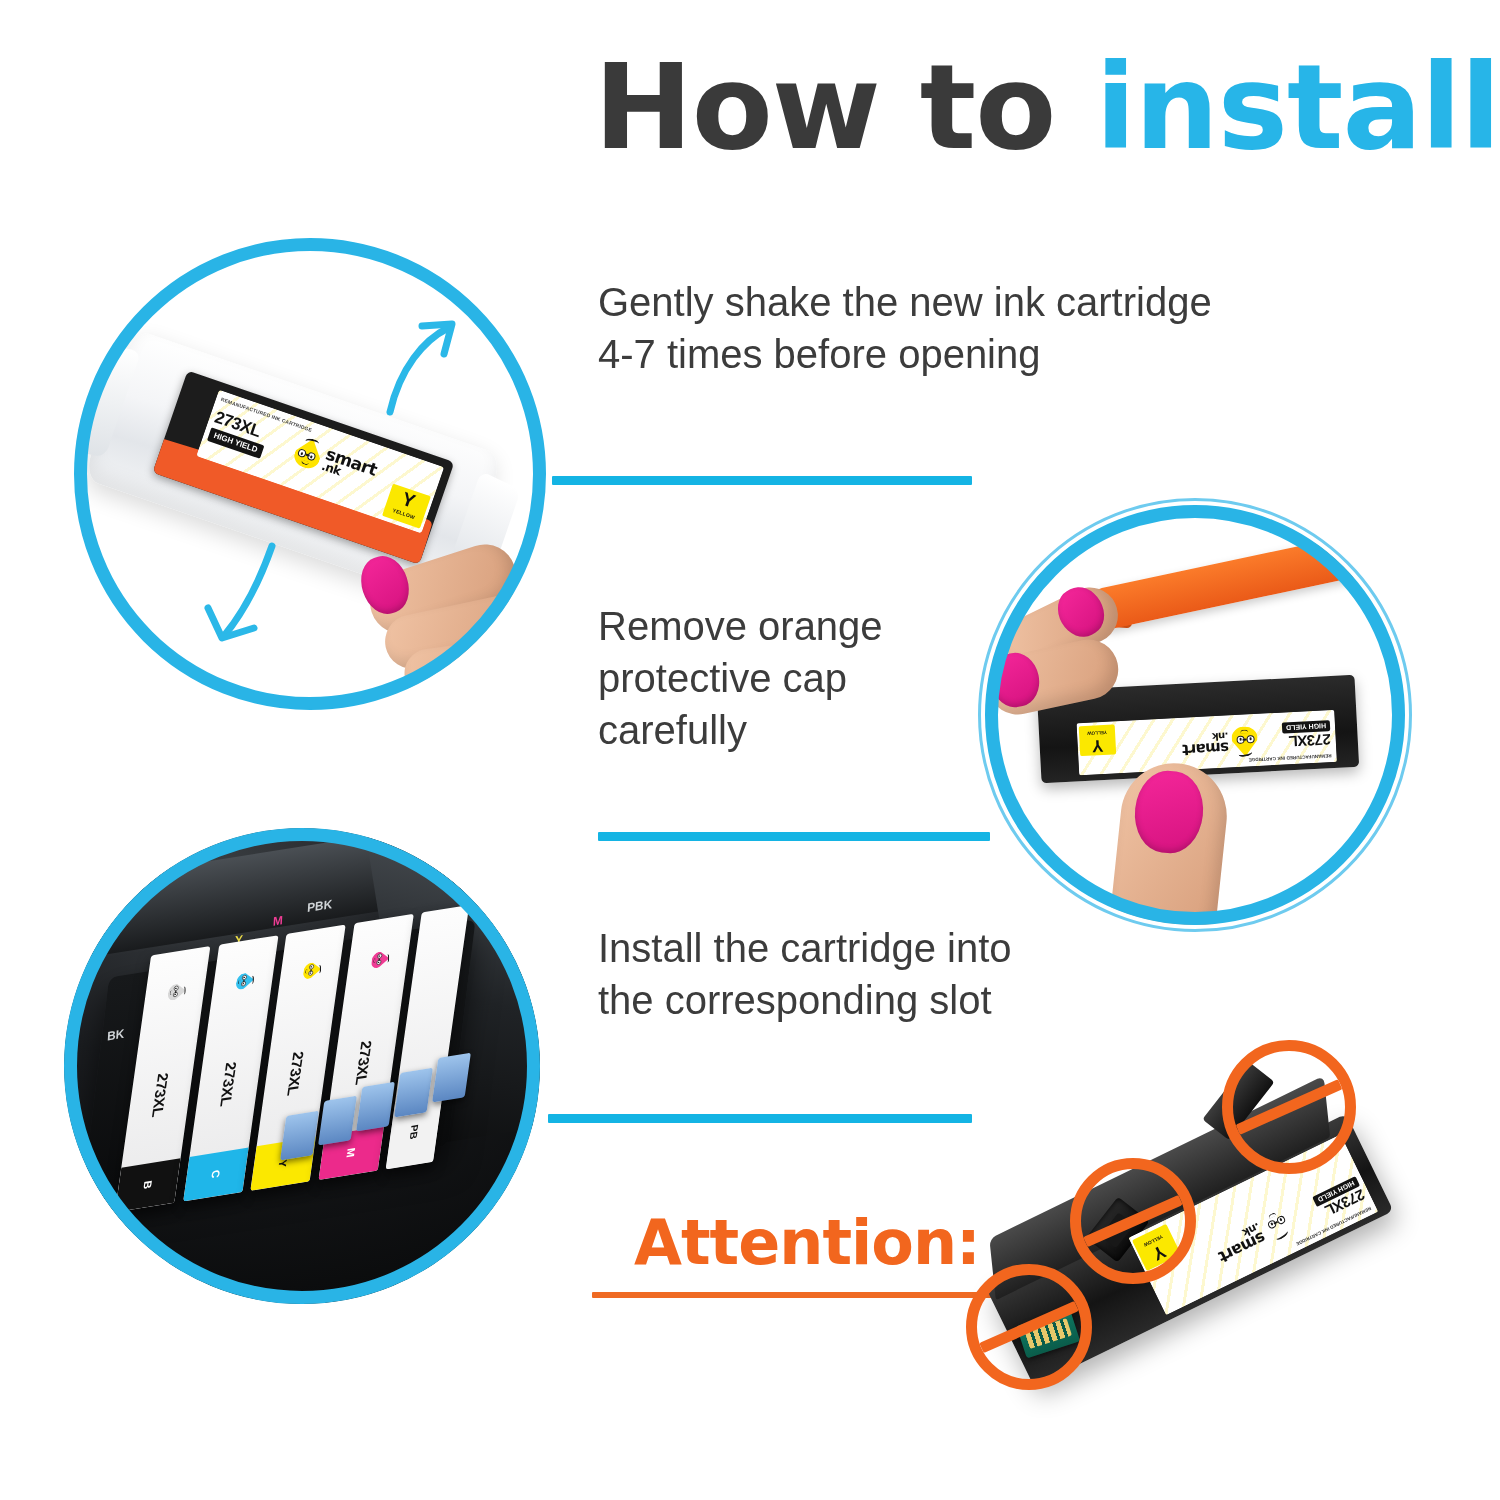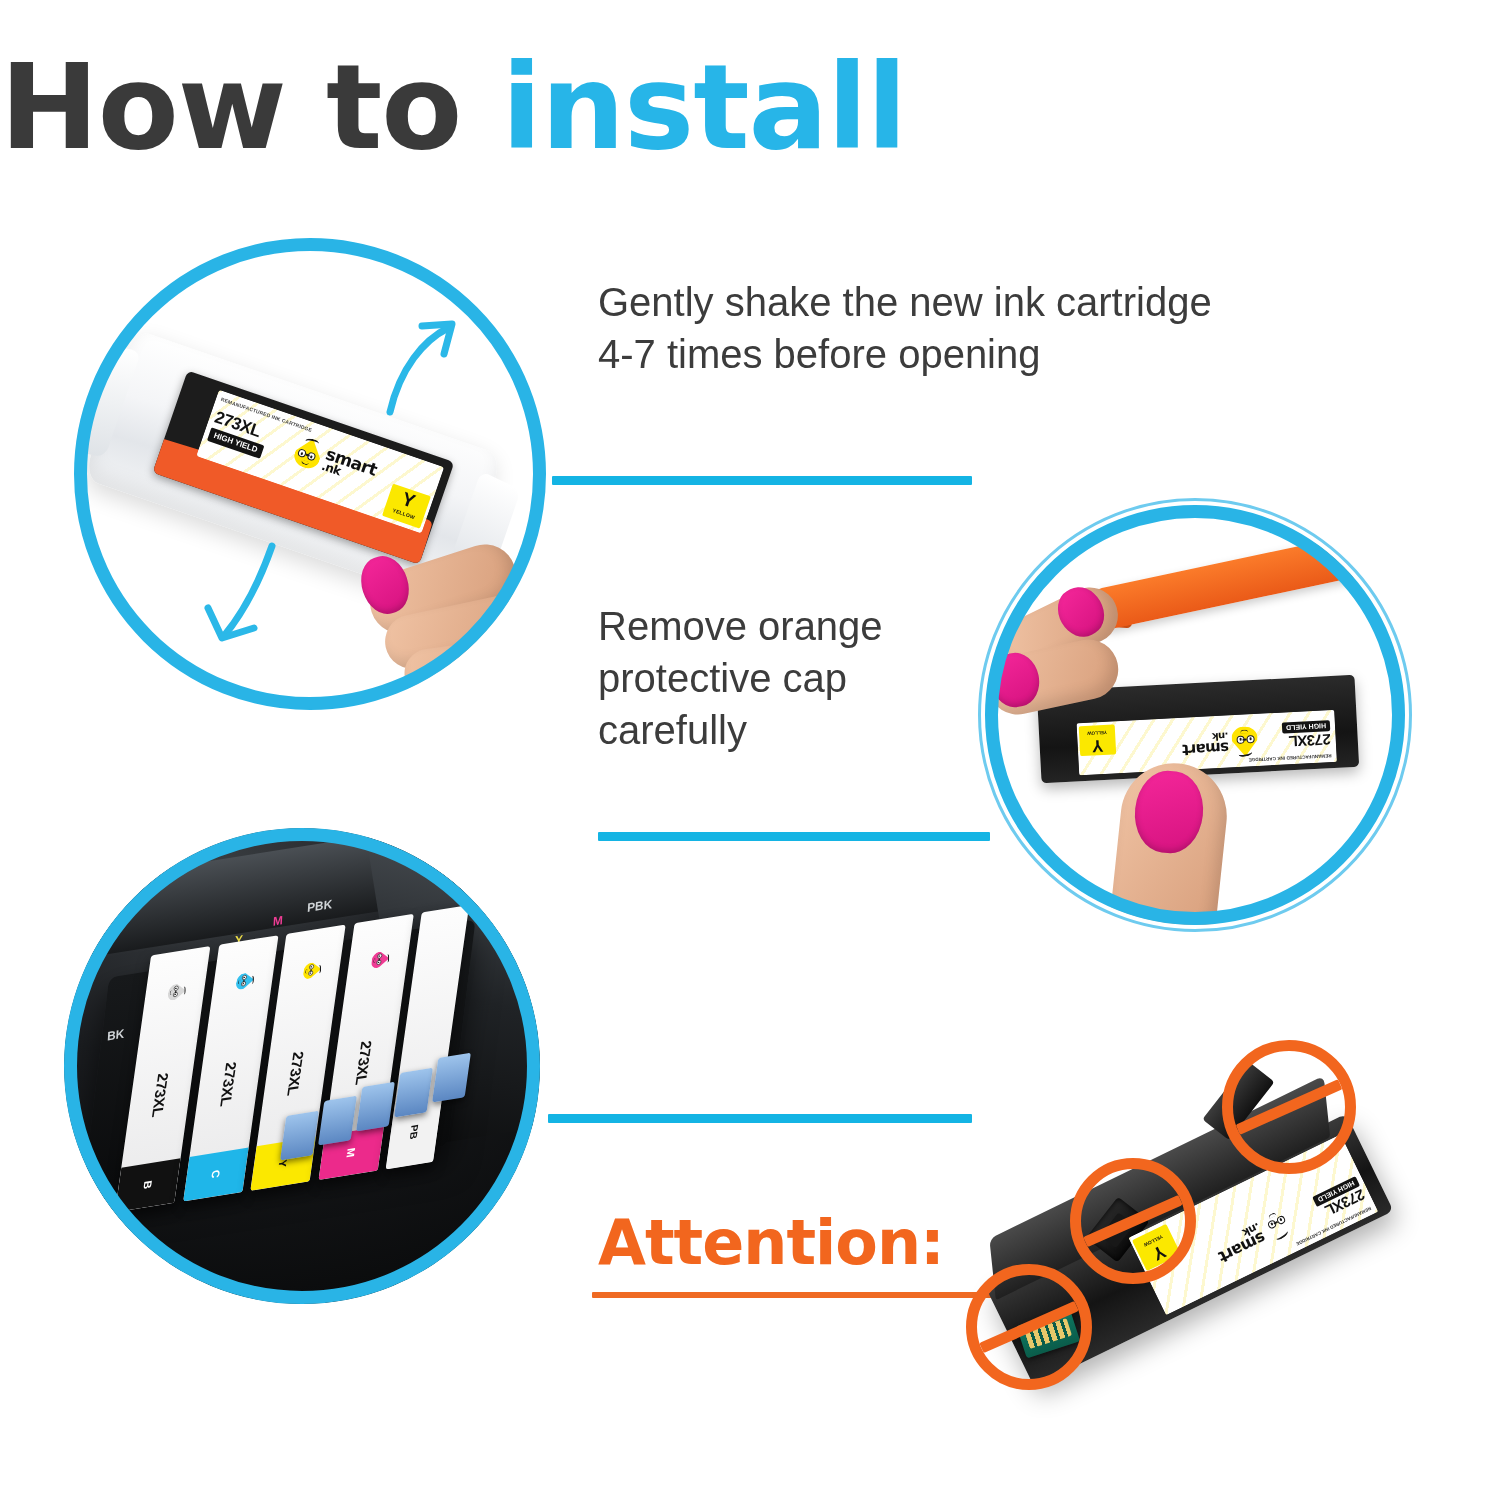--- a/index.html
+++ b/index.html
@@ -6,36 +6,36 @@
   * { box-sizing: border-box; margin:0; padding:0; }
   html,body { background:#ffffff; }
   body {
     width:1500px; height:1500px; position:relative; overflow:hidden;
     font-family:"Liberation Sans", sans-serif; background:#fff;
   }
   .stage { position:absolute; inset:0; }
 
   
   .title {
-    position:absolute; top:46px; left:0; width:1500px; text-align:left;
+    position:absolute; top:46px; left:0; width:1500px; text-align:right;
     font-family:"DejaVu Sans", sans-serif;
     font-size:118px; font-weight:700; letter-spacing:-1px; line-height:1.05;
     white-space:nowrap;
   }
   .title .dark { color:#3a3a3a; }
   .title .accent { color:#27b5e8; }
 
   
   .step-block { position:absolute; }
   .step-head {
     font-family:"DejaVu Sans", sans-serif;
     font-weight:700; font-size:66px; line-height:1.0;
     color:#27b5e8; letter-spacing:-1px; white-space:nowrap;
   }
-  .step-head.warn { color:#f2661e; font-size:62px; }
+  .step-head.warn { color:#f2661e; font-size:62px;margin-left:36px; }
   .step-body {
     font-family:"Liberation Sans", sans-serif;
     font-size:40px; line-height:1.30; color:#3c3c3c; font-weight:400;
     margin-top:14px; white-space:pre-line;
   }
   .rule {
     position:absolute; height:9px; background:#14b4e4; border-radius:1px;
   }
   .rule.orange { background:#ef6a23; height:6px; }
 
@@ -463,20 +463,22 @@
         <div class="cbtn" style="left:54%; top:57%;"></div>
         <div class="cbtn" style="left:62%; top:54%;"></div>
         <div class="cbtn" style="left:70%; top:51%;"></div>
         <div class="cbtn" style="left:78%; top:48%;"></div>
       </div>
     </div>
   </div>
   <div class="ring thick" style="left:64px; top:828px; width:476px; height:476px;"></div>
 
   <div class="step-block" style="left:598px; top:908px;">
+    <div class="step-body">Install the cartridge into
+the corresponding slot</div>
   </div>
   <div class="rule" style="left:548px; top:1114px; width:424px;"></div>
 
   <div class="step-block" style="left:598px; top:1212px;">
     <div class="step-head warn">Attention:</div>
   </div>
   <div class="rule orange" style="left:592px; top:1292px; width:424px;"></div>
 
   <div class="attn-photo">
     <div class="cart4">

